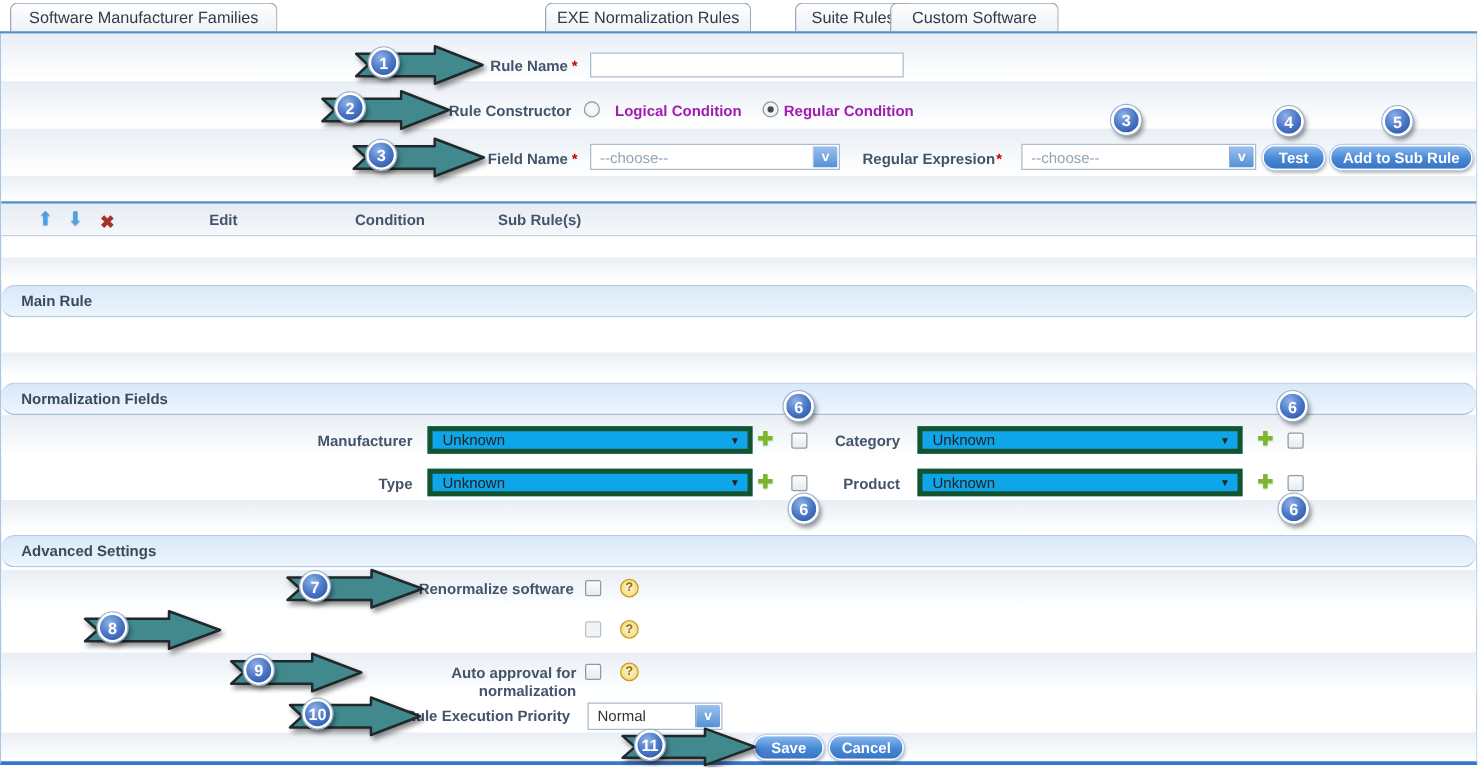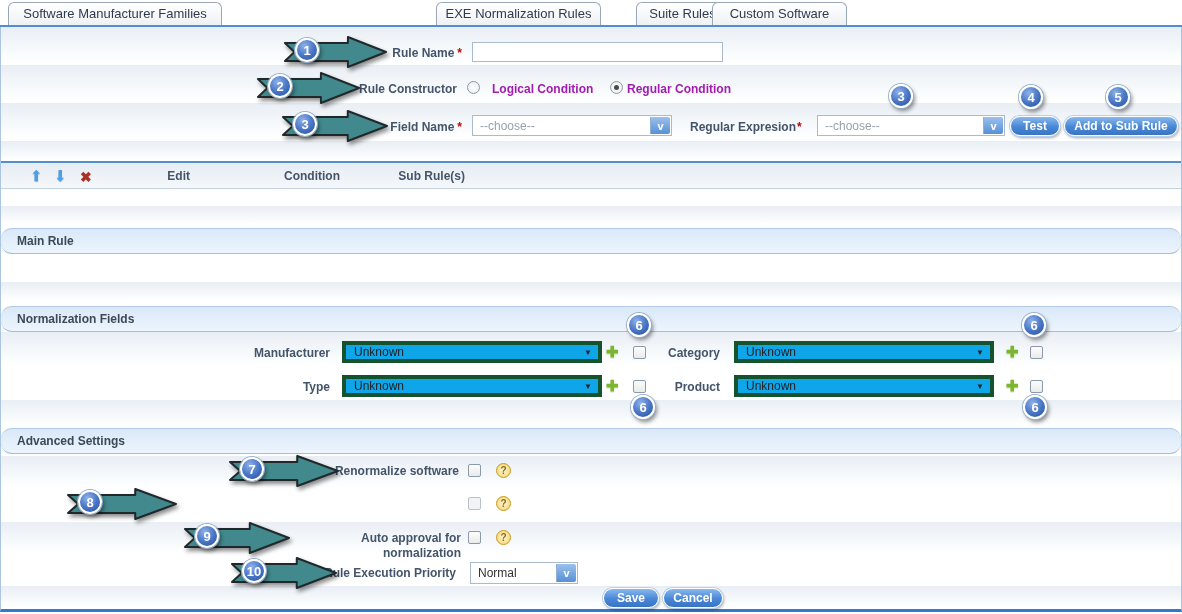--- a/index.html
+++ b/index.html
@@ -239,20 +239,26 @@
         <polygon points="2,8 68,8 68,2 108,17 68,32 68,26 2,26 12,17"></polygon>
       </svg>
     <span class="badge">9</span>
   </div>
   <div class="arrow" style="left:230px;top:556px;width:108px;height:34px">
     <svg viewBox="0 0 110 34" preserveAspectRatio="none">
         <polygon points="2,8 68,8 68,2 108,17 68,32 68,26 2,26 12,17"></polygon>
       </svg>
     <span class="badge">10</span>
   </div>
+  <div class="arrow" style="left:496px;top:581px;width:110px;height:33px">
+    <svg viewBox="0 0 110 34" preserveAspectRatio="none">
+        <polygon points="2,8 68,8 68,2 108,17 68,32 68,26 2,26 12,17"></polygon>
+      </svg>
+    <span class="badge">11</span>
+  </div>
 
   <span class="badge abs" style="left:889px;top:84px">3</span>
   <span class="badge abs" style="left:1019px;top:85px">4</span>
   <span class="badge abs" style="left:1106px;top:85px">5</span>
   <span class="badge abs" style="left:627px;top:313px">6</span>
   <span class="badge abs" style="left:1022px;top:313px">6</span>
   <span class="badge abs" style="left:631px;top:395px">6</span>
   <span class="badge abs" style="left:1023px;top:395px">6</span>
 
 </div>

